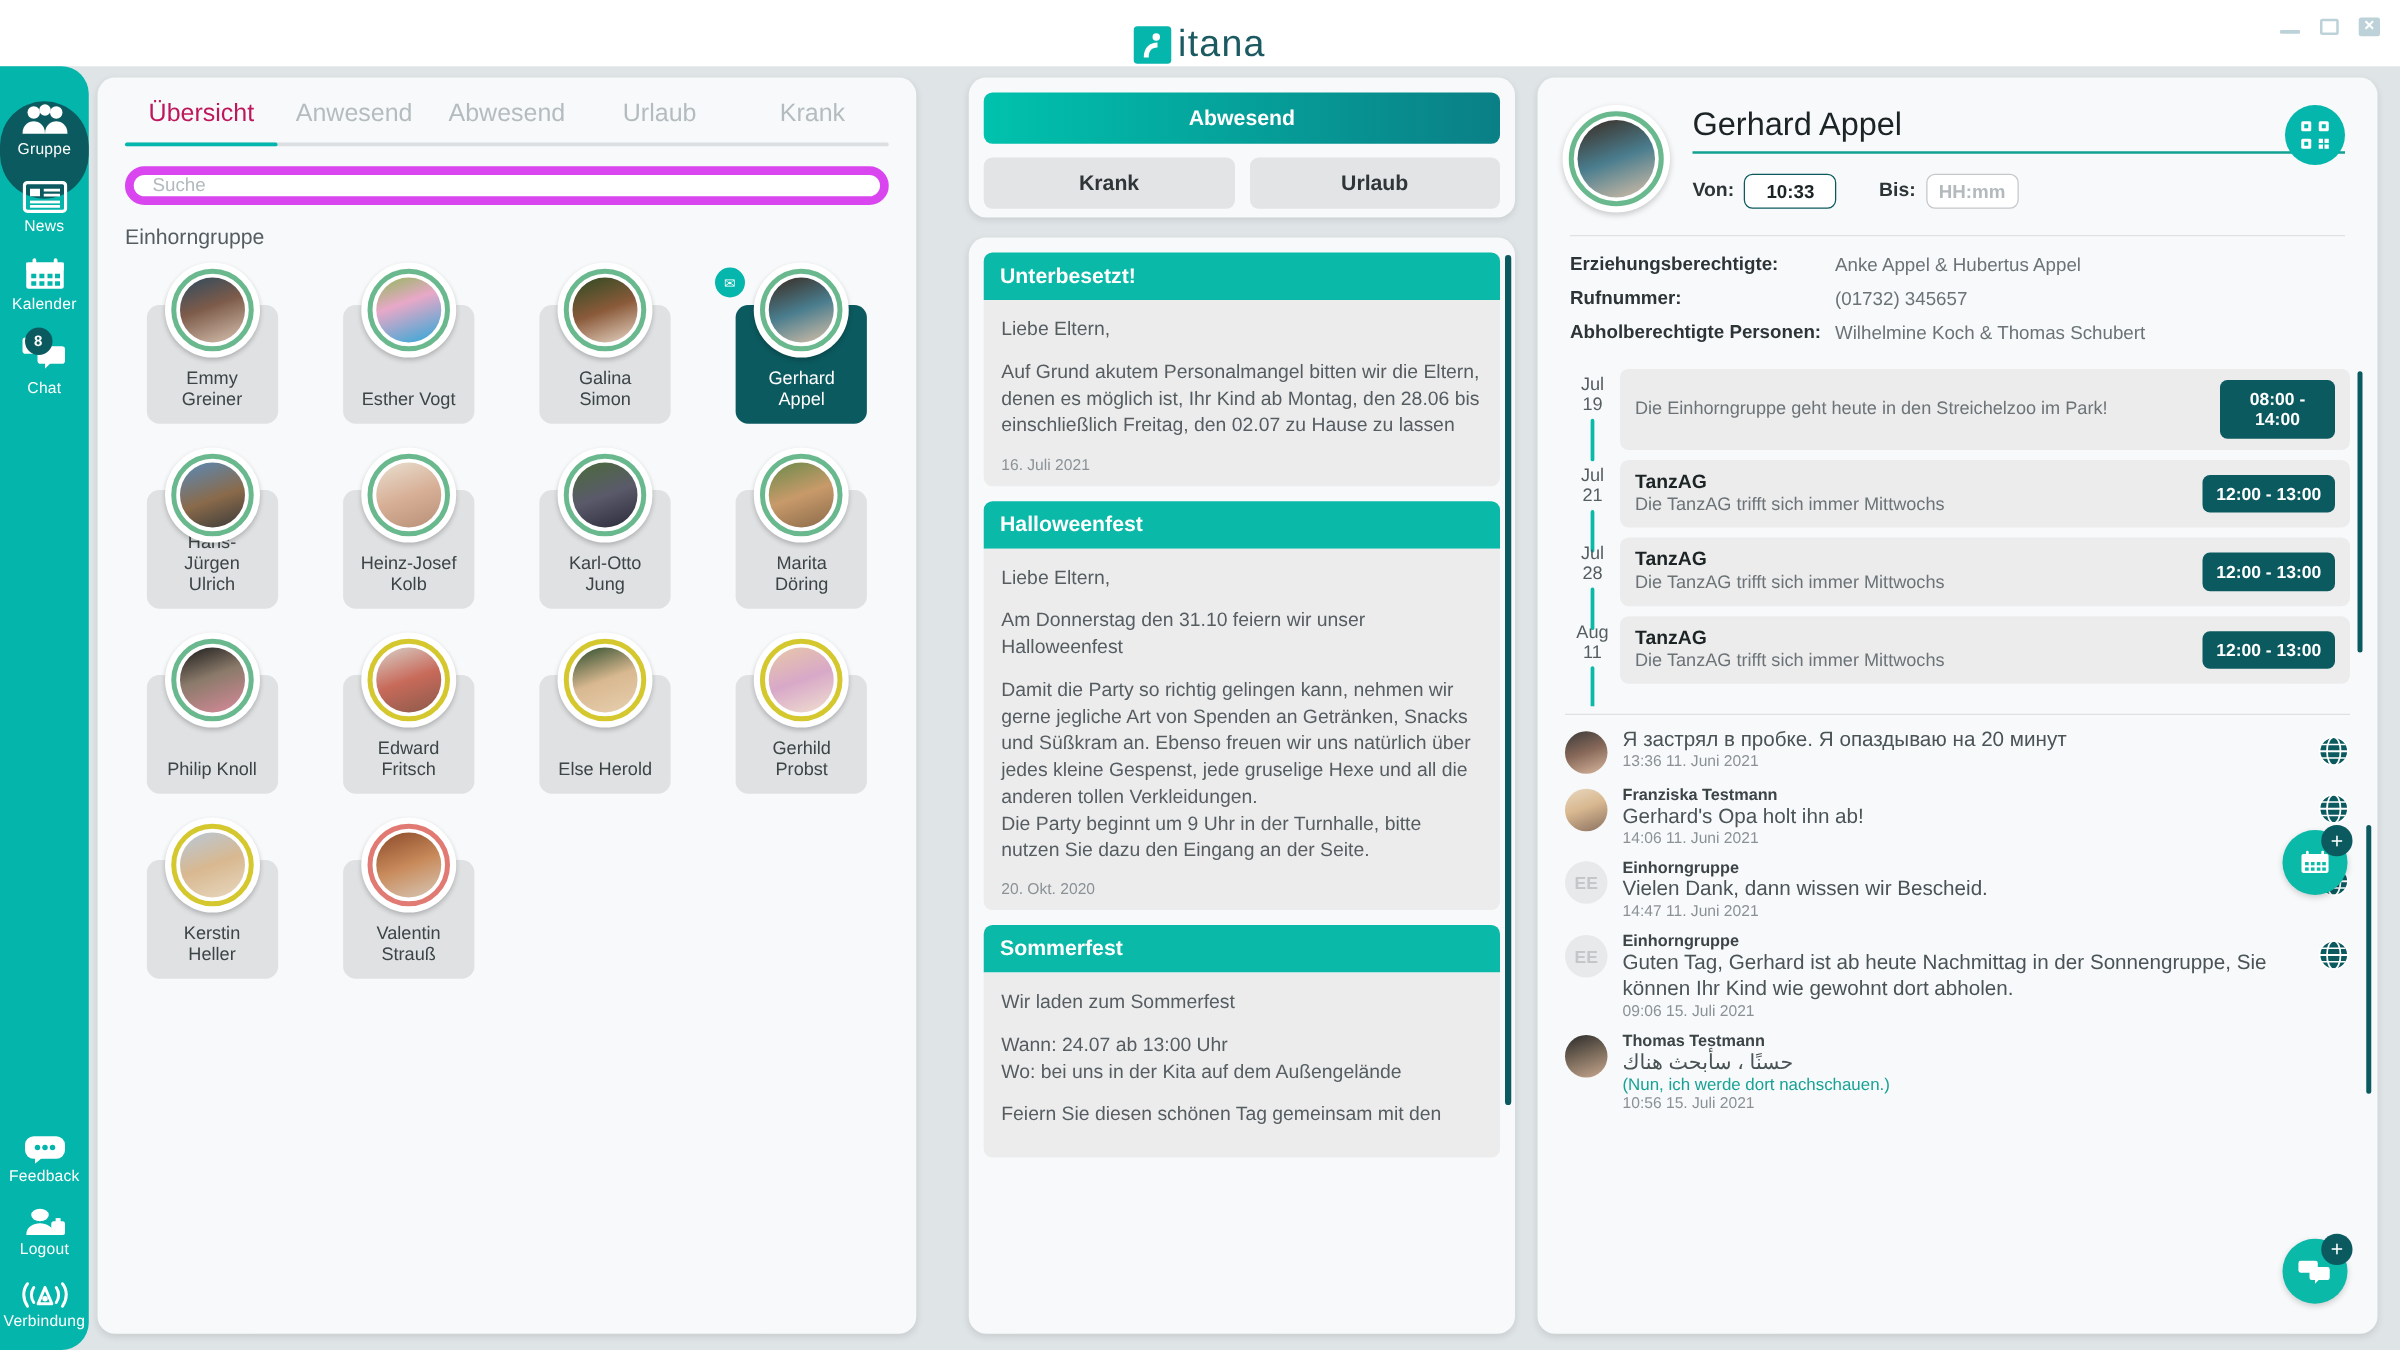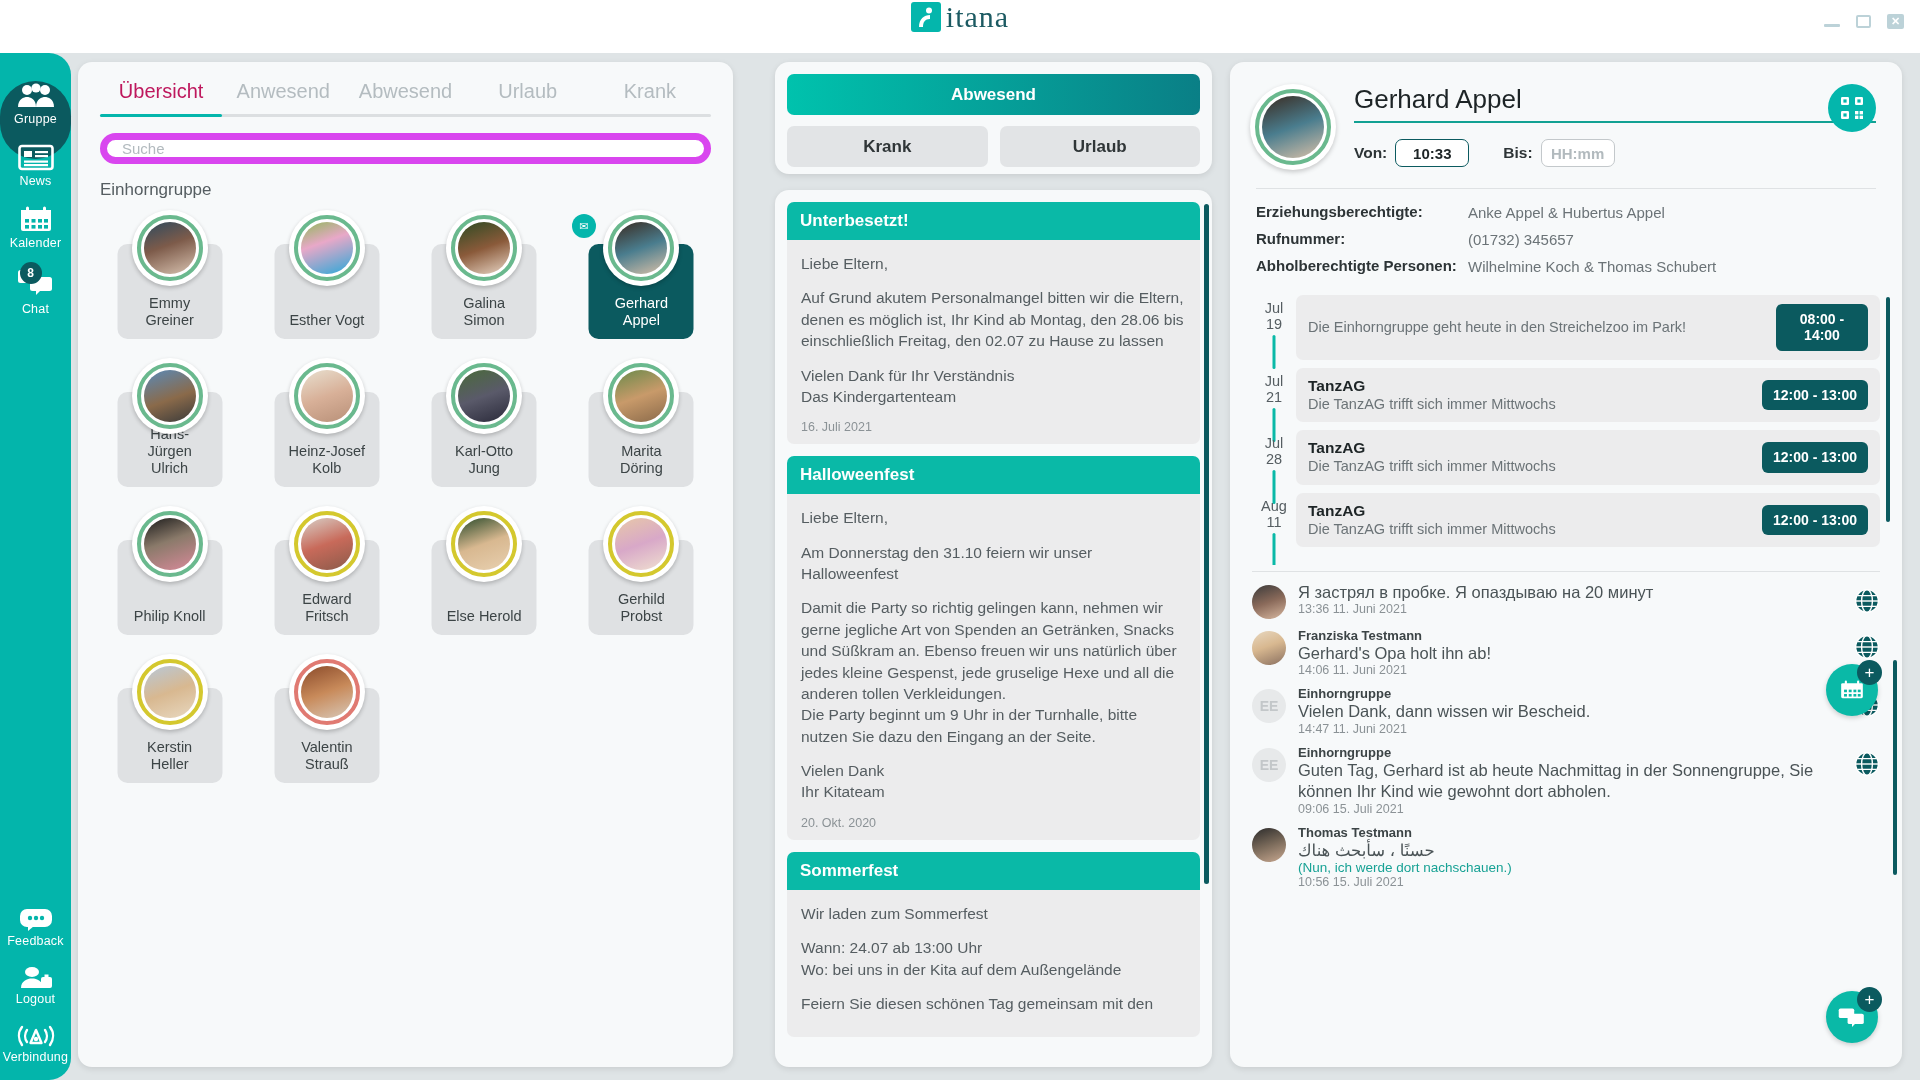--- a/index.html
+++ b/index.html
@@ -7,21 +7,21 @@
     width: 1920px; height: 1080px;
     font-family: "Liberation Sans", sans-serif;
     background: #ffffff;
     overflow: hidden;
   }
   #app { position: relative; width: 1920px; height: 1080px; background: #dfe4e6; }
 
   
   .titlebar {
     position: absolute; left: 0; top: 0; width: 1920px; height: 53px;
-    background: #ffffff; display: flex; align-items: flex-start; justify-content: center; font-family: Liberation Serif, serif;
+    background: #ffffff; display: flex; align-items: flex-end; justify-content: center;
   }
   .logo { display: flex; align-items: center; gap: 5px; }
   .logo-mark {
     width: 30px; height: 30px; background: #04b6ac; border-radius: 3px;
     position: relative; display: flex; align-items: center; justify-content: center;
   }
   .logo-text { font-size: 30px; color: #1c5a62; letter-spacing: 1px; font-weight: 300; }
   .winctrls { position: absolute; right: 16px; top: 14px; display: flex; gap: 16px; align-items: center; }
   .wc { color: #bcd2d8; font-size: 15px; line-height: 1; cursor: pointer; }
   .wc.min { width: 16px; height: 3px; background: #bcd2d8; border-radius: 1px; margin-top: 8px; }
@@ -496,34 +496,30 @@
     </div>
   </div>
 
   <div class="news-col">
     <div id="newslist">
         <div class="news-item">
           <div class="news-head">Unterbesetzt!</div>
           <div class="news-body">
             <div class="news-p">Liebe Eltern,</div>
             <div class="news-p">Auf Grund akutem Personalmangel bitten wir die Eltern, denen es möglich ist, Ihr Kind ab Montag, den 28.06 bis einschließlich Freitag, den 02.07 zu Hause zu lassen</div>
-            <div class="news-p">Vielen Dank für Ihr Verständnis
-Das Kindergartenteam</div>
             <div class="news-date">16. Juli 2021</div>
           </div>
         </div>
         <div class="news-item">
           <div class="news-head">Halloweenfest</div>
           <div class="news-body">
             <div class="news-p">Liebe Eltern,</div>
             <div class="news-p">Am Donnerstag den 31.10 feiern wir unser Halloweenfest</div>
             <div class="news-p">Damit die Party so richtig gelingen kann, nehmen wir gerne jegliche Art von Spenden an Getränken, Snacks und Süßkram an. Ebenso freuen wir uns natürlich über jedes kleine Gespenst, jede gruselige Hexe und all die anderen tollen Verkleidungen.
 Die Party beginnt um 9 Uhr in der Turnhalle, bitte nutzen Sie dazu den Eingang an der Seite.</div>
-            <div class="news-p">Vielen Dank
-Ihr Kitateam</div>
             <div class="news-date">20. Okt. 2020</div>
           </div>
         </div>
         <div class="news-item">
           <div class="news-head">Sommerfest</div>
           <div class="news-body">
             <div class="news-p">Wir laden zum Sommerfest</div>
             <div class="news-p">Wann: 24.07 ab 13:00 Uhr
 Wo: bei uns in der Kita auf dem Außengelände</div>
             <div class="news-p">Feiern Sie diesen schönen Tag gemeinsam mit den</div>

